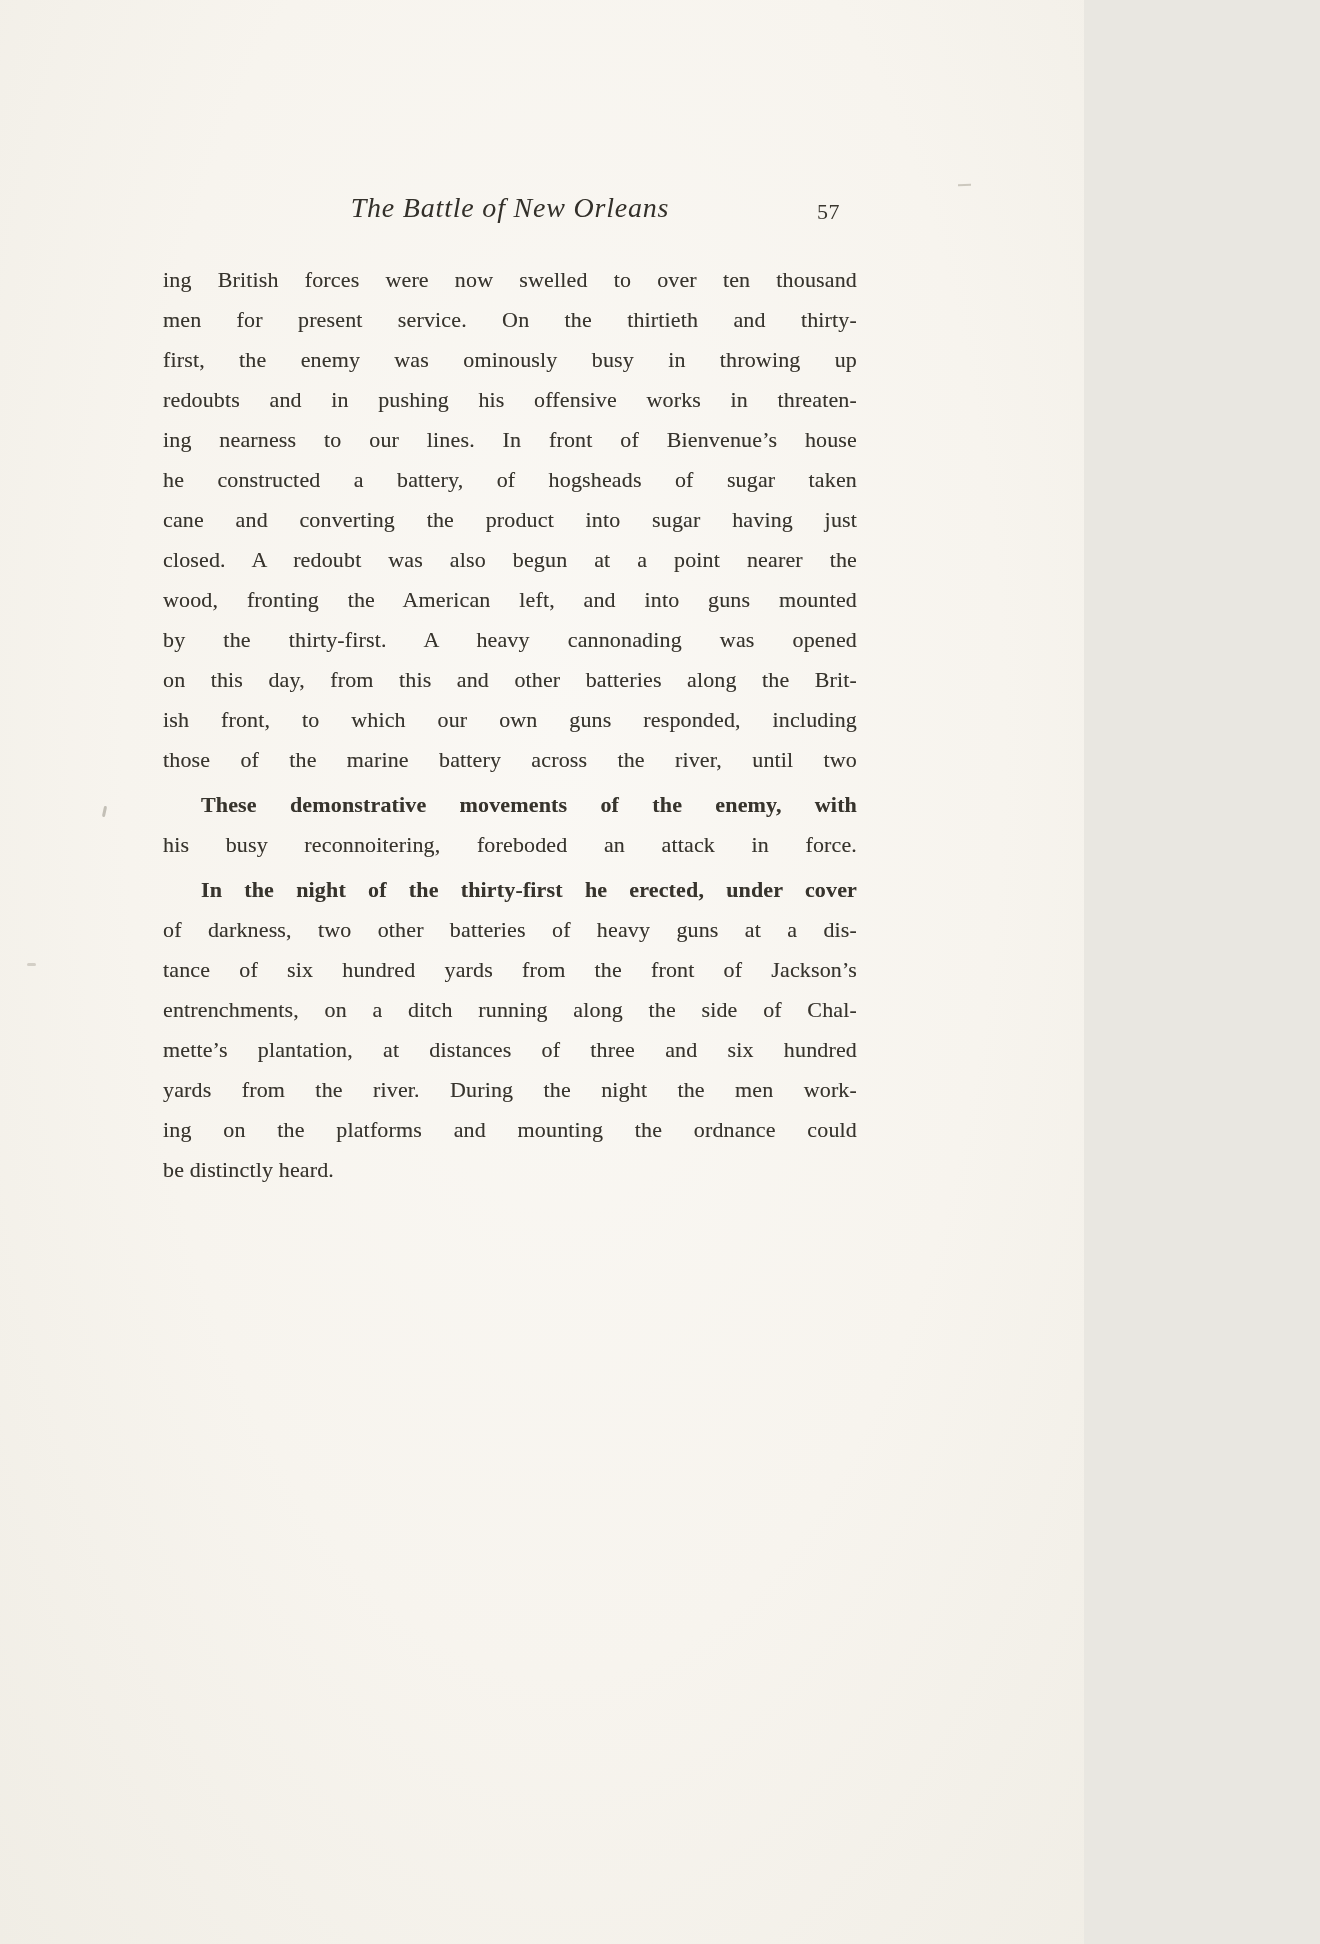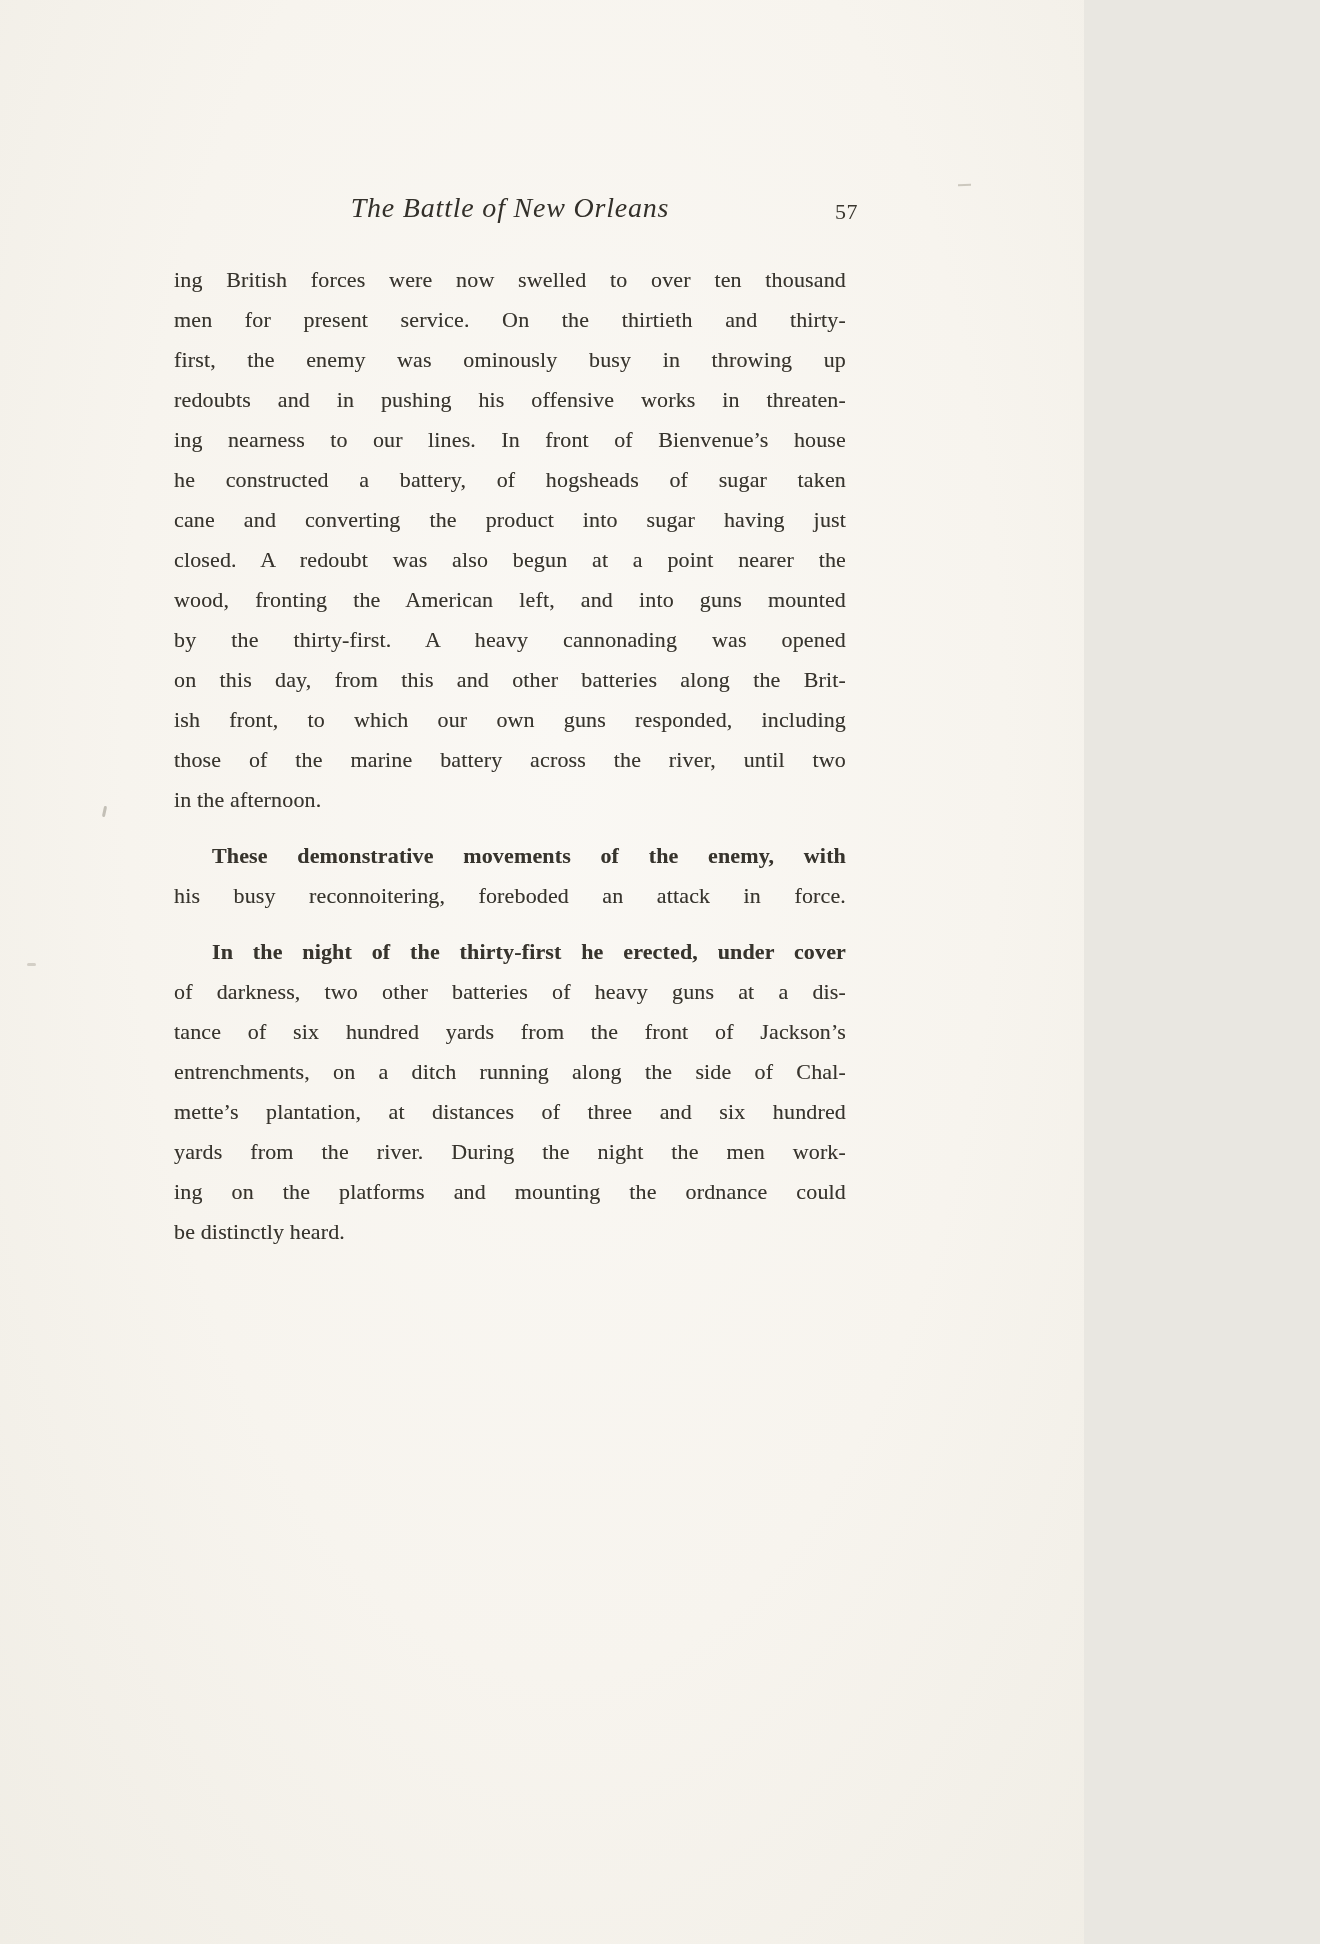--- a/index.html
+++ b/index.html
@@ -29,28 +29,28 @@
   }
   .running-title {
     text-align: center;
     font-style: italic;
     font-size: 28px;
     letter-spacing: 0.8px;
     color: #33302a;
   }
   .page-number {
     position: absolute;
-    right: 4px;
+    right: 22px;
     top: 7px;
     font-size: 22px;
     letter-spacing: 0.5px;
     color: #3a372f;
   }
   .paragraph {
-    margin: 16px;
+    margin: 5px;
   }
   .line {
     font-size: 22px;
     line-height: 40px;
     text-align: justify;
     text-align-last: justify;
     letter-spacing: 0.15px;
     color: #37342d;
     text-shadow: 0 0 0.5px rgba(48, 44, 36, 0.35);
   }
@@ -118,21 +118,20 @@
           <div class="line">redoubts and in pushing his offensive works in threaten-</div>
           <div class="line">ing nearness to our lines.  In front of Bienvenue’s house</div>
           <div class="line">he constructed a battery, of hogsheads of sugar taken</div>
           <div class="line">cane and converting the product into sugar having just</div>
           <div class="line">closed.  A redoubt was also begun at a point nearer the</div>
           <div class="line">wood, fronting the American left, and into guns mounted</div>
           <div class="line">by the thirty-first.  A heavy cannonading was opened</div>
           <div class="line">on this day, from this and other batteries along the Brit-</div>
           <div class="line">ish front, to which our own guns responded, including</div>
           <div class="line">those of the marine battery across the river, until two</div>
-          <div class="line short-end">in the afternoon.</div>
         </div>
         <div class="paragraph">
           <div class="line indent">These demonstrative movements of the enemy, with</div>
           <div class="line">his busy reconnoitering, foreboded an attack in force.</div>
         </div>
         <div class="paragraph">
           <div class="line indent">In the night of the thirty-first he erected, under cover</div>
           <div class="line">of darkness, two other batteries of heavy guns at a dis-</div>
           <div class="line">tance of six hundred yards from the front of Jackson’s</div>
           <div class="line">entrenchments, on a ditch running along the side of Chal-</div>

